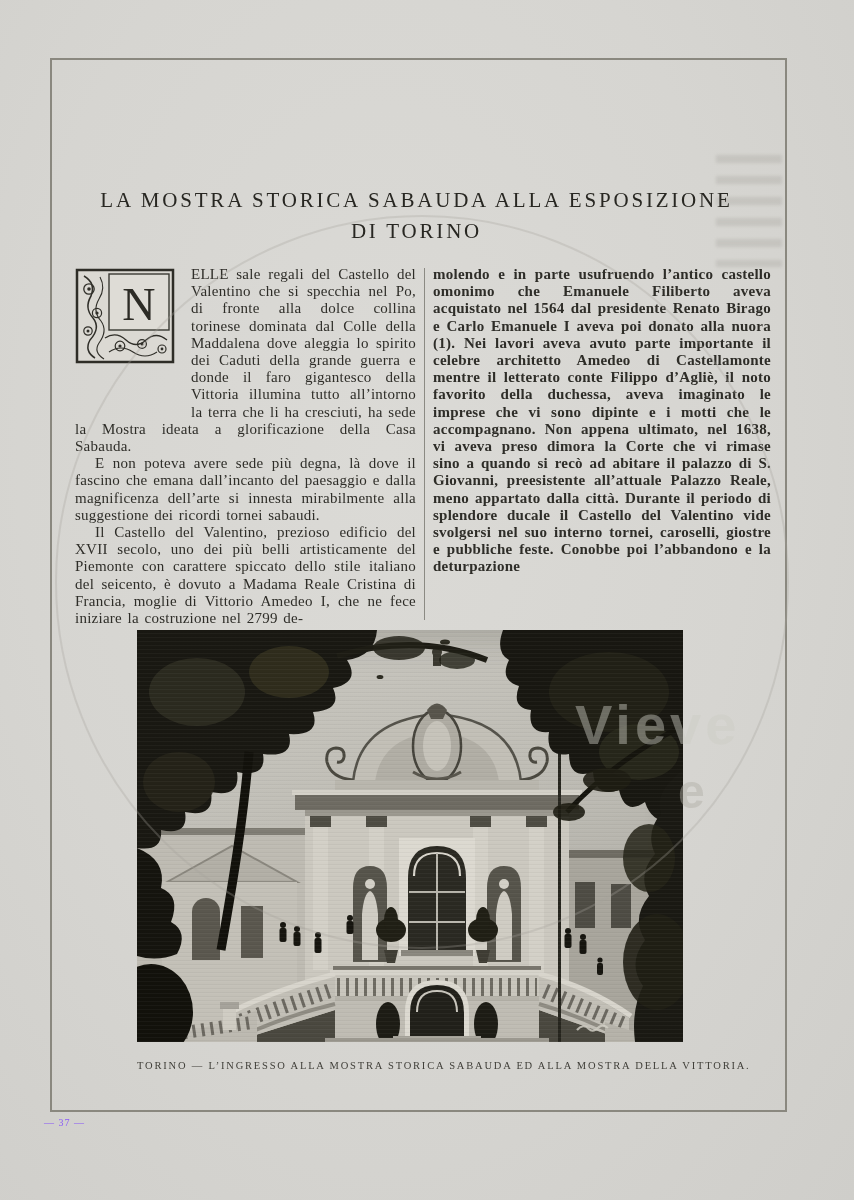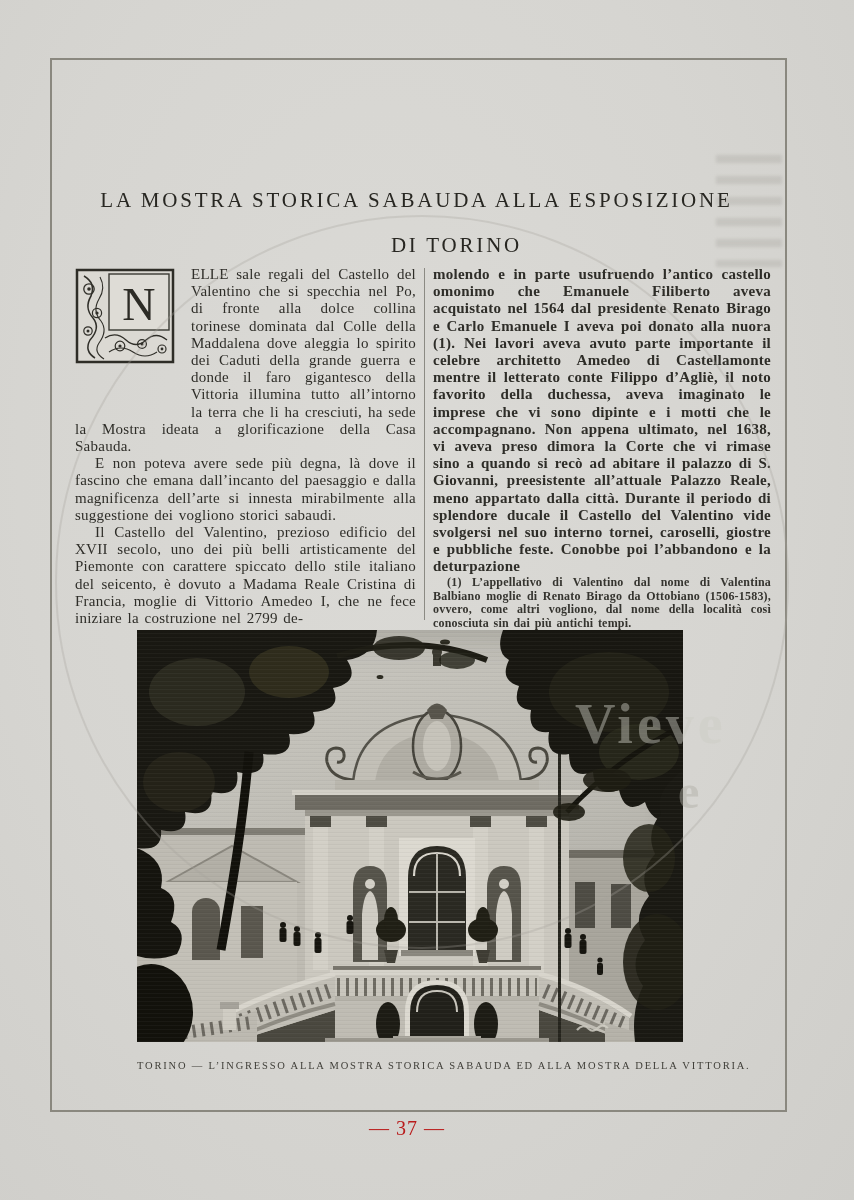--- a/index.html
+++ b/index.html
@@ -11,21 +11,21 @@
   }
   .frame{
     position:absolute;left:50px;top:58px;width:733px;height:1050px;
     border:2px solid #8a887f;
   }
   .title-line{
     position:absolute;left:50px;width:733px;text-align:center;
     font-size:21px;letter-spacing:2.8px;color:#282722;white-space:nowrap;
   }
   .title-1{top:188px;}
-  .title-2{top:233px;margin-left:40px;}
+  .title-2{top:219px;}
   .col{
     position:absolute;top:266px;
     font-size:15px;line-height:17.2px;text-align:justify;
     color:#2e2d28;letter-spacing:0.25px;word-spacing:1.6px;
   }
   .col p{margin:0;}
   .col p.indent{text-indent:20px;}
   .col-left{left:75px;width:341px;}
   .col-right{left:433px;width:338px;font-weight:bold;}
   .divider{
@@ -51,30 +51,30 @@
   .photo svg{position:absolute;left:0;top:0;width:100%;height:100%;}
   .photo::after{
     content:"";position:absolute;inset:0;pointer-events:none;
     background:repeating-linear-gradient(0deg,rgba(255,255,255,0.035) 0 1px,rgba(0,0,0,0.035) 1px 2px,rgba(0,0,0,0) 2px 4px);
   }
   .caption{
     position:absolute;left:137px;top:1060px;width:546px;
     font-size:10.5px;letter-spacing:1.8px;color:#403f39;white-space:nowrap;
   }
   .page-number{
-    position:absolute;left:44px;top:1117px;width:726px;text-align:center;
-    font-size:20px;letter-spacing:1px;color:#b91c1c;
+    position:absolute;left:44px;top:1117px;width:726px;
+    font-size:10px;letter-spacing:1px;color:#8b5cf6;
   }
   
   .wm-circle{
     position:absolute;left:55px;top:215px;width:730px;height:730px;
     border-radius:50%;border:2px solid rgba(165,163,155,0.30);pointer-events:none;
   }
   .wm-text{
-    position:absolute;font-family:Liberation Serif, serif;
+    position:absolute;font-family:Liberation Sans, sans-serif;
     pointer-events:none;font-weight:bold;
   }
   .wm-main{left:575px;top:692px;font-size:56px;letter-spacing:4px;color:rgba(205,203,196,0.45);}
   .wm-small{left:678px;top:764px;font-size:48px;color:rgba(175,173,165,0.45);}
   .ghost-bleed{
     position:absolute;left:716px;top:155px;width:66px;height:112px;
     background:repeating-linear-gradient(180deg,rgba(85,82,75,0.12) 0 8px,rgba(0,0,0,0) 8px 21px);
     filter:blur(1.6px);transform:scaleX(-1);pointer-events:none;
   }
 </style>
@@ -111,27 +111,26 @@
             <circle cx="45" cy="78" r="1.6" fill="#2f2e28"></circle>
           <circle cx="67" cy="76" r="4.4" fill="none" stroke="#2f2e28" stroke-width="1.2"></circle>
             <circle cx="67" cy="76" r="1.5" fill="#2f2e28"></circle>
           <circle cx="87" cy="81" r="4.0" fill="none" stroke="#2f2e28" stroke-width="1.2"></circle>
             <circle cx="87" cy="81" r="1.4" fill="#2f2e28"></circle>
         </g>
         <text x="64" y="52" text-anchor="middle" font-size="46" fill="#2c2b25" font-family="Liberation Serif, DejaVu Serif, serif">N</text>
       </svg>
     </span><span>ELLE sale regali del Castello del Valentino che si specchia nel Po, di fronte alla dolce collina torinese dominata dal Colle della Maddalena dove aleggia lo spirito dei Caduti della grande guerra e donde il faro gigantesco della Vittoria illumina tutto all’intorno la terra che li ha cresciuti, ha sede la Mostra ideata a glorificazione della Casa Sabauda.</span>
   </p>
-  <p class="indent">E non poteva avere sede più degna, là dove il fascino che emana dall’incanto del paesaggio e dalla magnificenza dell’arte si innesta mirabilmente alla suggestione dei vogliono storici sabaudi.</p>
+  <p class="indent">E non poteva avere sede più degna, là dove il fascino che emana dall’incanto del paesaggio e dalla magnificenza dell’arte si innesta mirabilmente alla suggestione dei ricordi tornei sabaudi.</p>
   <p class="indent">Il Castello del Valentino, prezioso edificio del XVII secolo, uno dei più belli artisticamente del Piemonte con carattere spiccato dello stile italiano del seicento, è dovuto a Madama Reale Cristina di Francia, moglie di Vittorio Amedeo I, che ne fece iniziare la costruzione nel 2799 de-</p>
 </div>
 
 <div class="col col-right">
   <p>molendo e in parte usufruendo l’antico castello omonimo che Emanuele Filiberto aveva acquistato nel 1564 dal presidente Renato Birago e Carlo Emanuele I aveva poi donato alla nuora (1). Nei lavori aveva avuto parte importante il celebre architetto Amedeo di Castellamonte mentre il letterato conte Filippo d’Agliè, il noto favorito della duchessa, aveva imaginato le imprese che vi sono dipinte e i motti che le accompagnano. Non appena ultimato, nel 1638, vi aveva preso dimora la Corte che vi rimase sino a quando si recò ad abitare il palazzo di S. Giovanni, preesistente all’attuale Palazzo Reale, meno appartato dalla città. Durante il periodo di splendore ducale il Castello del Valentino vide svolgersi nel suo interno tornei, caroselli, giostre e pubbliche feste. Conobbe poi l’abbandono e la deturpazione</p>
-  <p class="footnote">(1) L’appellativo di Valentino dal nome di Valentina Balbiano moglie di Renato Birago da Ottobiano (1506-1583), ovvero, come altri vogliono, dal nome della località così conosciuta sin dai più antichi tempi.</p>
 </div>
 
 <figure class="photo-wrap">
   <div class="photo">
     <svg viewBox="0 0 546 412" preserveAspectRatio="none">
 
       <g>
         <rect x="0" y="198" width="185" height="8" fill="#807d74"></rect>
         <rect x="0" y="205" width="185" height="207" fill="#bebbb2"></rect>
         <path d="M30,252 L95,216 L160,252 Z" fill="#b2afa6" stroke="#8a877e" stroke-width="2"></path>

